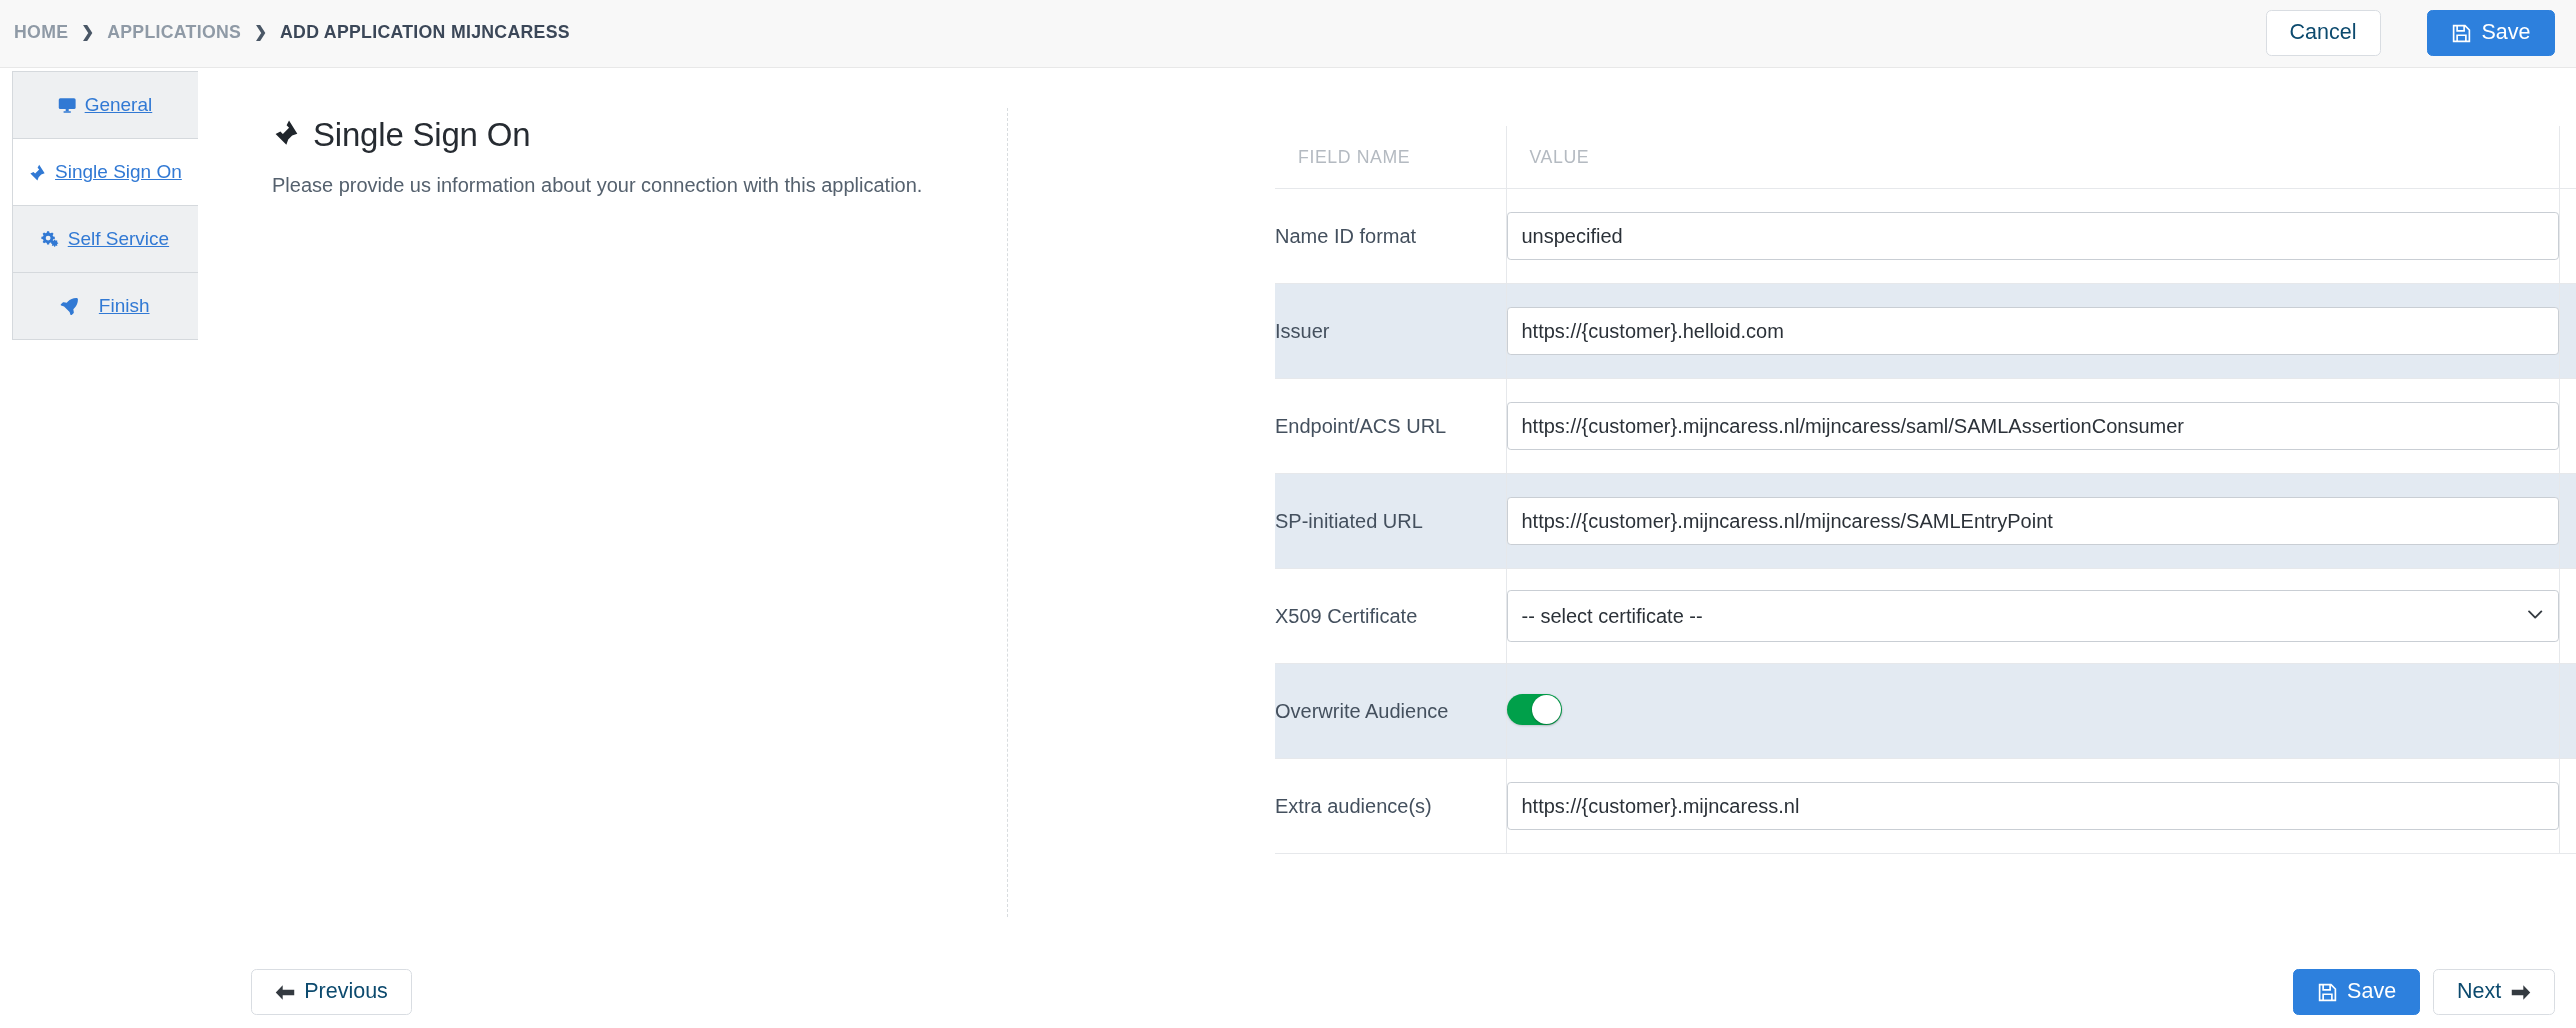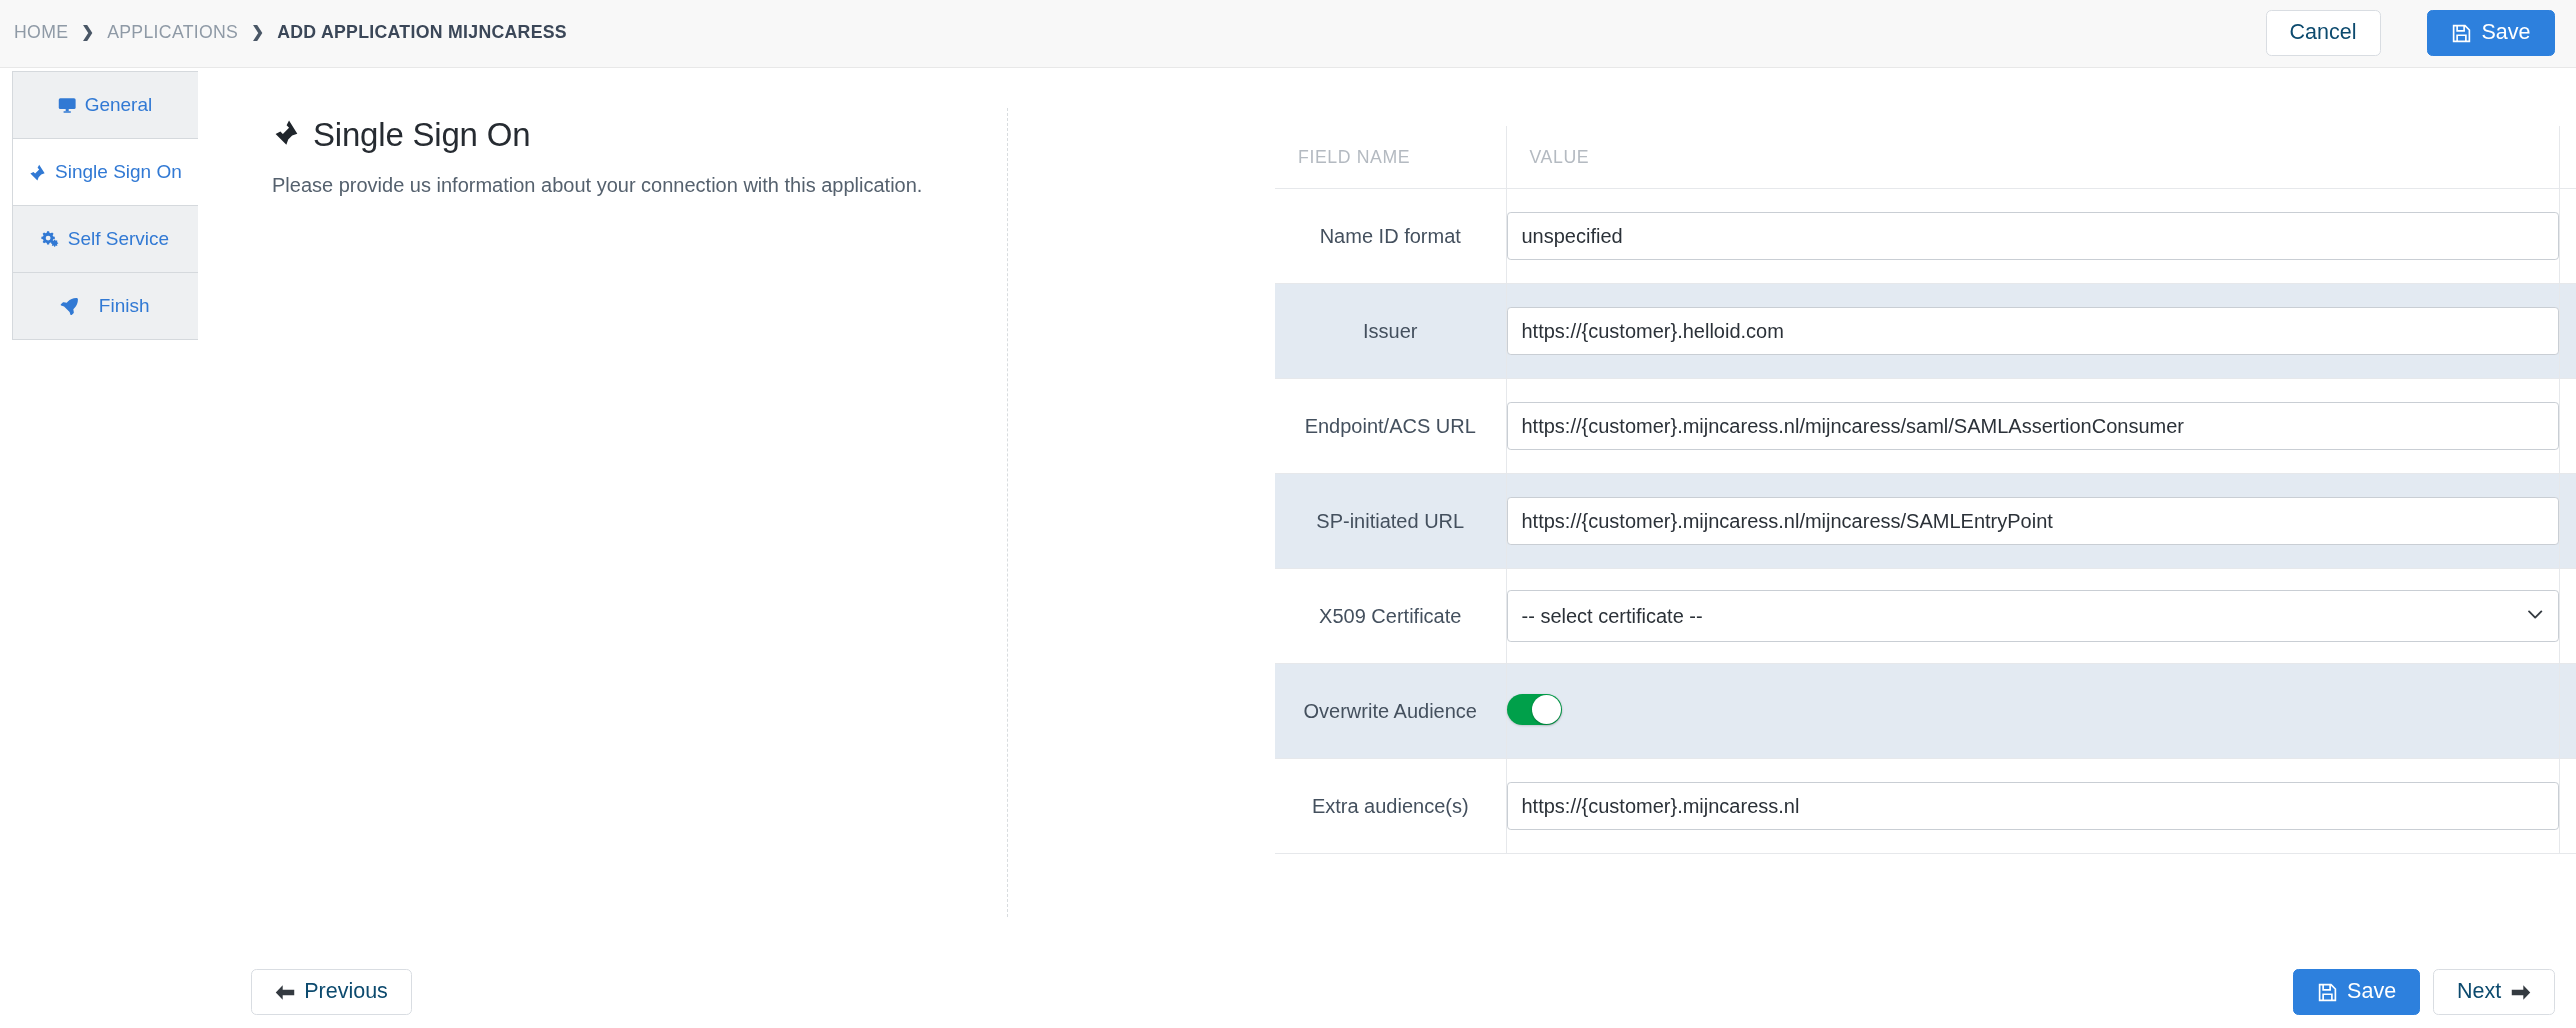--- a/index.html
+++ b/index.html
@@ -28,21 +28,21 @@
     display: flex;
     align-items: center;
     gap: 0;
     white-space: nowrap;
   }
   .bc-item {
     font-size: 17.7px;
     letter-spacing: 0.3px;
     color: #8f9aa6;
     text-transform: uppercase;
-    font-weight: 400;
+    font-weight: 700;
   }
   .bc-item.bc-active {
     color: #3b4758;
     font-weight: 700;
   }
   .bc-sep {
     color: #4a5766;
     font-size: 15.4px;
     font-weight: 700;
     padding: 0 13px;
@@ -102,20 +102,21 @@
     display: flex;
     align-items: center;
     justify-content: center;
     gap: 8.5px;
     font-size: 19px;
     color: #3179d4;
     background: #eef0f2;
     border-bottom: 0.8px solid #d5d9dd;
     cursor: pointer;
     white-space: nowrap;
+    text-decoration: underline;
   }
   .wiz-item:last-child { border-bottom: 0.8px solid #d5d9dd; gap: 20px; }
   .wiz-item.active {
     background: #ffffff;
   }
   .wiz-item.active::after {
     content: "";
     position: absolute;
     left: 100%;
     top: -0.8px;
@@ -204,21 +205,20 @@
     height: 95px;
     padding: 0;
   }
   .tbl tr td:last-child { border-right: none; }
   .tbl tr.shade td { background: #e3eaf2; margin-top: 15px; }
 
   .cell-field {
     font-size: 20px;
     color: #44505e;
     padding-left: 23px;
-    text-align: center;
   }
   .cell-value { padding: 0 12.3px 0 27px; }
   .cell-info { text-align: center; }
 
   .inp {
     width: 100%;
     height: 48px;
     border: 0.8px solid #c9ced4;
     border-radius: 3.8px;
     background: #ffffff;

